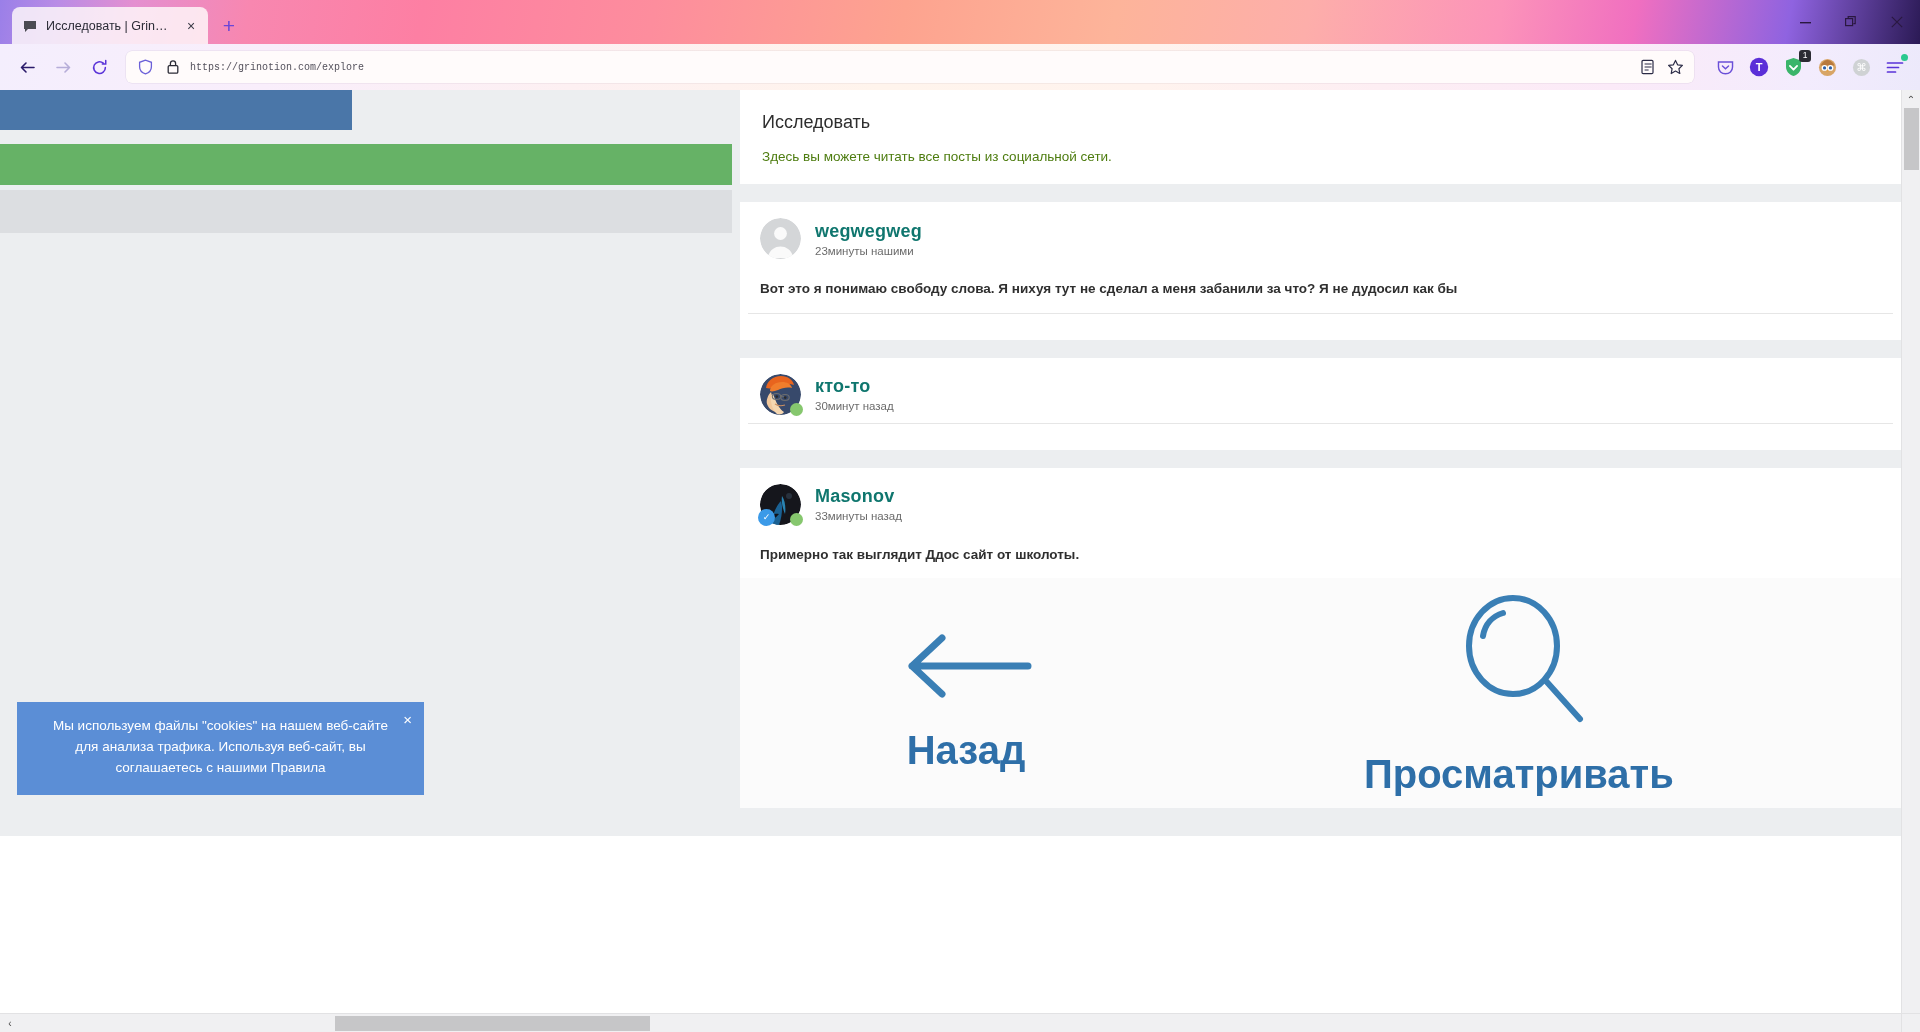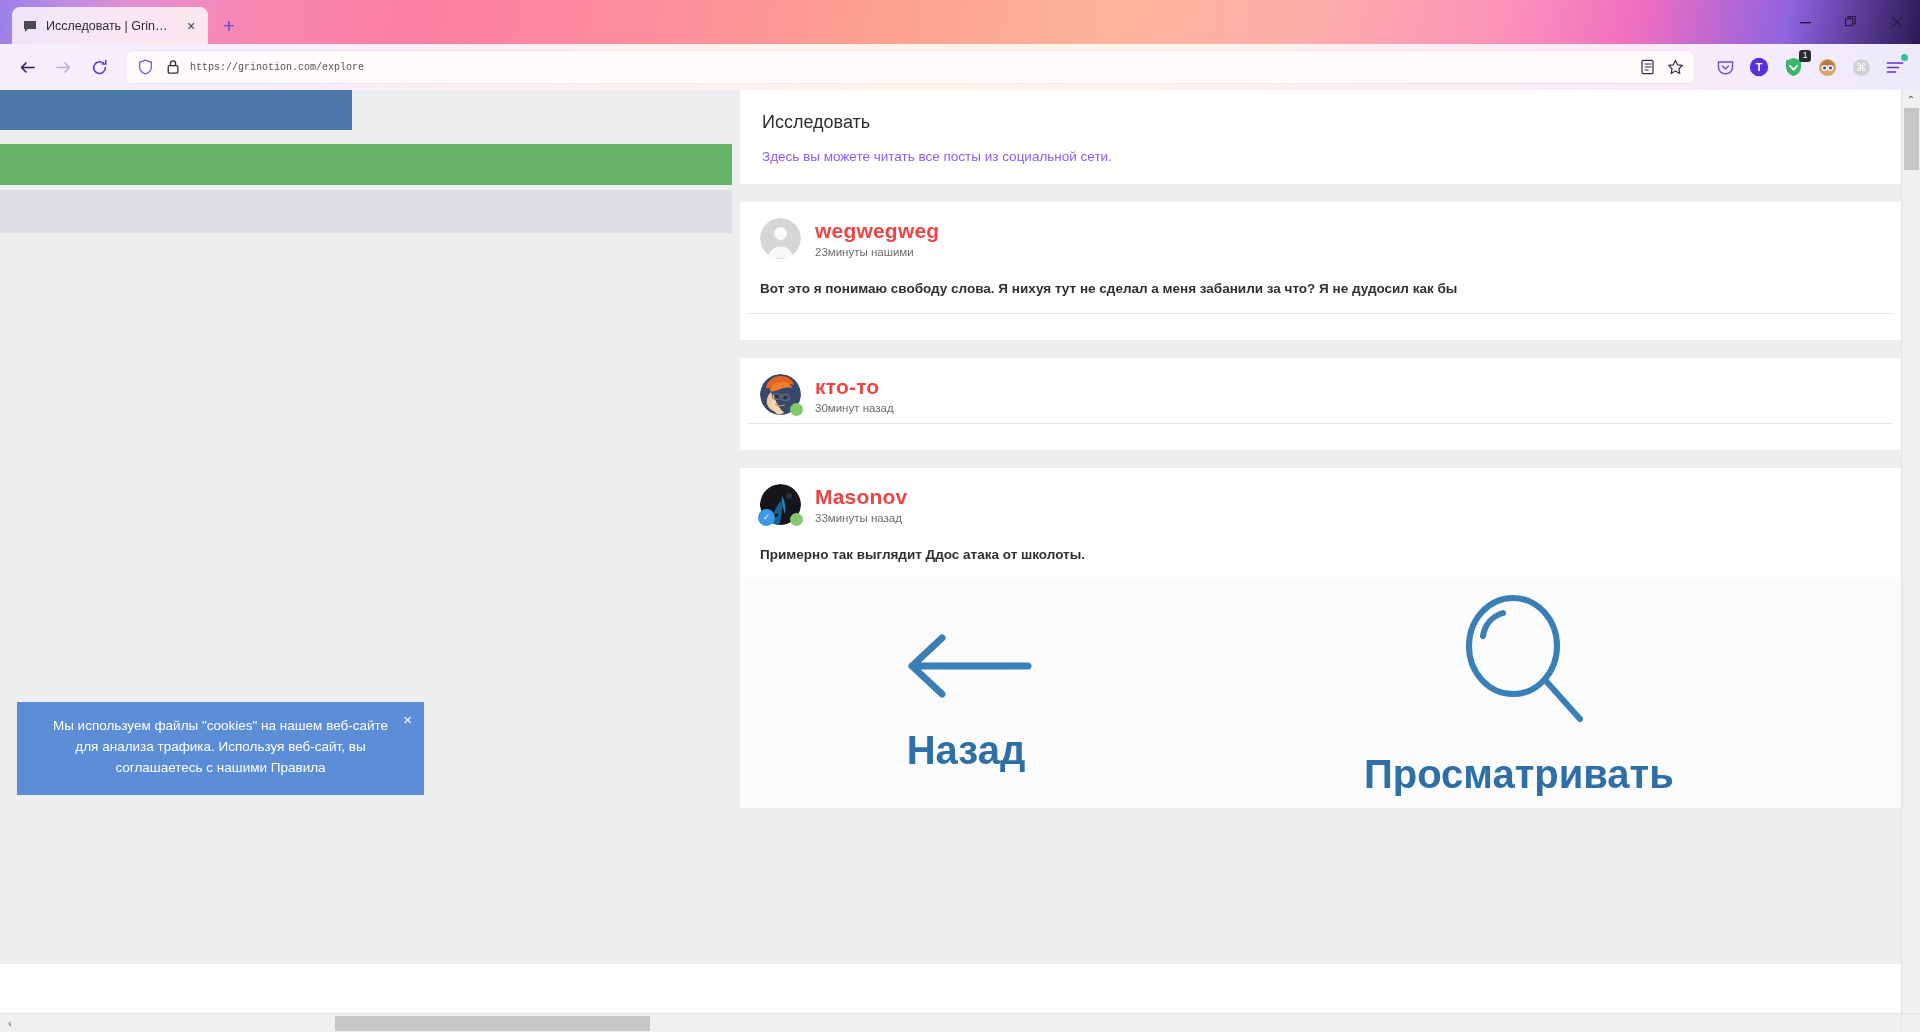--- a/index.html
+++ b/index.html
@@ -95,21 +95,21 @@
   }
   .green-dot-ext {
     position: absolute; top: 2px; right: 2px;
     width: 7px; height: 7px; border-radius: 50%;
     background: #2ac98f;
   }
 
   
   #viewport {
     position: absolute; left: 0; top: 90px;
-    width: 1920px; height: 874px;
+    width: 1920px; height: 746px;
     background: #eceef0;
     overflow: hidden;
   }
   #page {
     position: absolute; left: 0; top: 0;
     width: 1901px; height: 922px;
     background: #eceef0;
   }
 
   
@@ -117,21 +117,21 @@
   #blk-green { position:absolute; left:0; top:54px;  width:732px; height:41px; background:#66b266; }
   #blk-gray  { position:absolute; left:0; top:100px; width:732px; height:43px; background:#dcdee1; }
 
   
   #feed { position: absolute; left: 740px; top: 0; width: 1161px; }
 
   .card { background: #ffffff; }
 
   #header-card { padding: 22px 22px 20px 22px; }
   #header-title { font-size: 18px; color: #2e2e2e; font-weight: 400; }
-  #header-sub  { font-size: 13.5px; color: #8b5cf6; margin-top: 16px; }
+  #header-sub  { font-size: 13.5px; color: #4d7c0f; margin-top: 16px; }
 
   .gap { height: 18px; background: #eceef0; }
 
   .post { background: #fff; }
   .post-head { display: flex; align-items: center; gap: 14px; padding: 16px 20px 8px 20px; }
   .avatar {
     width: 41px; height: 41px; border-radius: 50%;
     position: relative; flex: 0 0 41px; overflow: visible;
   }
   .avatar .av-img {
@@ -143,21 +143,21 @@
     width: 17px; height: 17px; border-radius: 50%;
     background: #3b9ae8; display: flex; align-items: center;
     justify-content: center; color: #fff; font-size: 9px; line-height: 1;
   }
   .badge-online {
     position: absolute; right: -2px; bottom: -1px;
     width: 13px; height: 13px; border-radius: 50%;
     background: #86c76e;
   }
   .post-meta { display: flex; flex-direction: column; gap: 3px; }
-  .post-author { font-size: 21px; font-weight: 700; color: #ef4444; letter-spacing: .2px; }
+  .post-author { font-size: 18px; font-weight: 700; color: #0f766e; letter-spacing: .2px; }
   .post-time { font-size: 11.5px; color: #6b6b6b; }
   .post-body { padding: 12px 20px 14px 20px; }
   .post-line { font-size: 13.5px; color: #2f2f2f; line-height: 1.45; font-weight: bold; }
   .post-sep { height: 1px; background: #e6e6e6; margin: 0 8px; }
   .post-foot { height: 26px; }
 
   
   .post-image {
     width: 100%; height: 230px; background: #fbfbfb;
     position: relative; overflow: hidden;
@@ -419,21 +419,21 @@
               </span>
               <span class="badge-check">✓</span>
               <span class="badge-online"></span>
             </div>
             <div class="post-meta">
               <span class="post-author">Masonov</span>
               <span class="post-time">33минуты назад</span>
             </div>
           </div>
           <div class="post-body">
-            <div class="post-line">Примерно так выглядит Ддос атака от школоты.</div>
+            <div class="post-line">Примерно так выглядит Ддос сайт от школоты.</div>
           </div>
           <div class="post-image">
             <div class="img-item" style="left:156px; top:48px;">
               <span>
                 <svg width="140" height="80" viewBox="0 0 140 80" fill="none" stroke="#3a7fb5" stroke-width="7" stroke-linecap="round" stroke-linejoin="round">
                   <path d="M132 40H16M46 12L16 40l30 28"></path>
                 </svg>
               </span>
               <span class="img-caption">Назад</span>
             </div>

